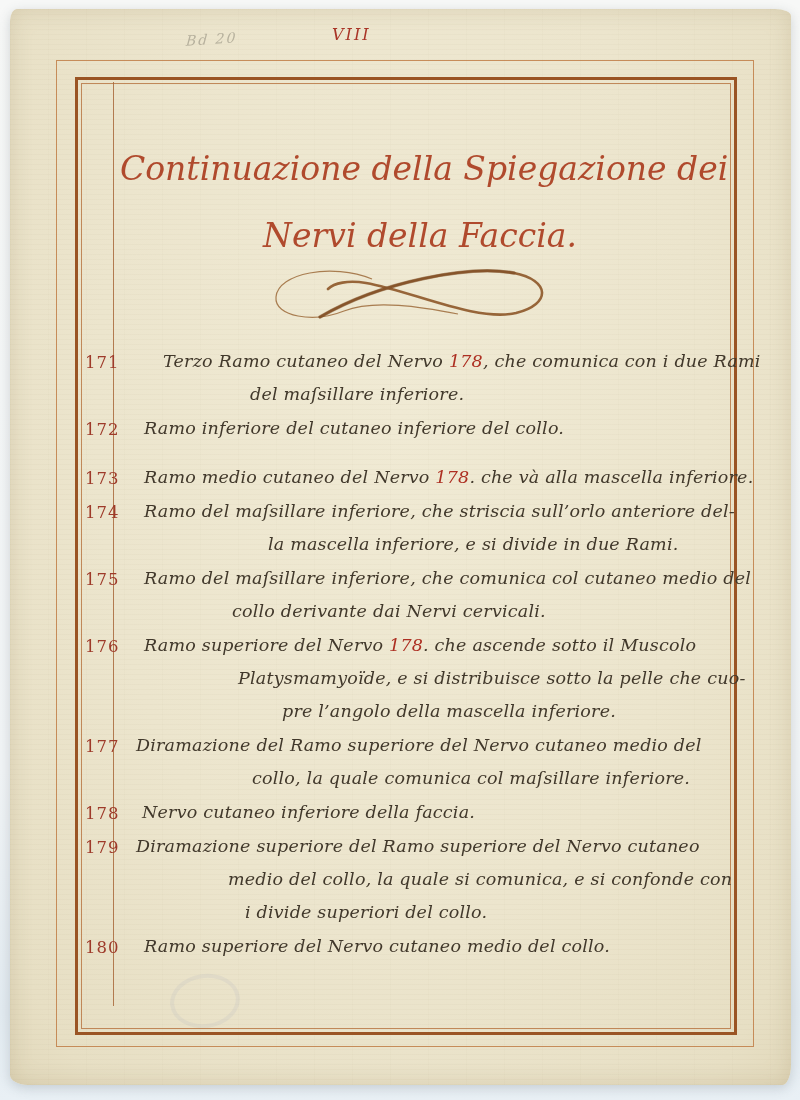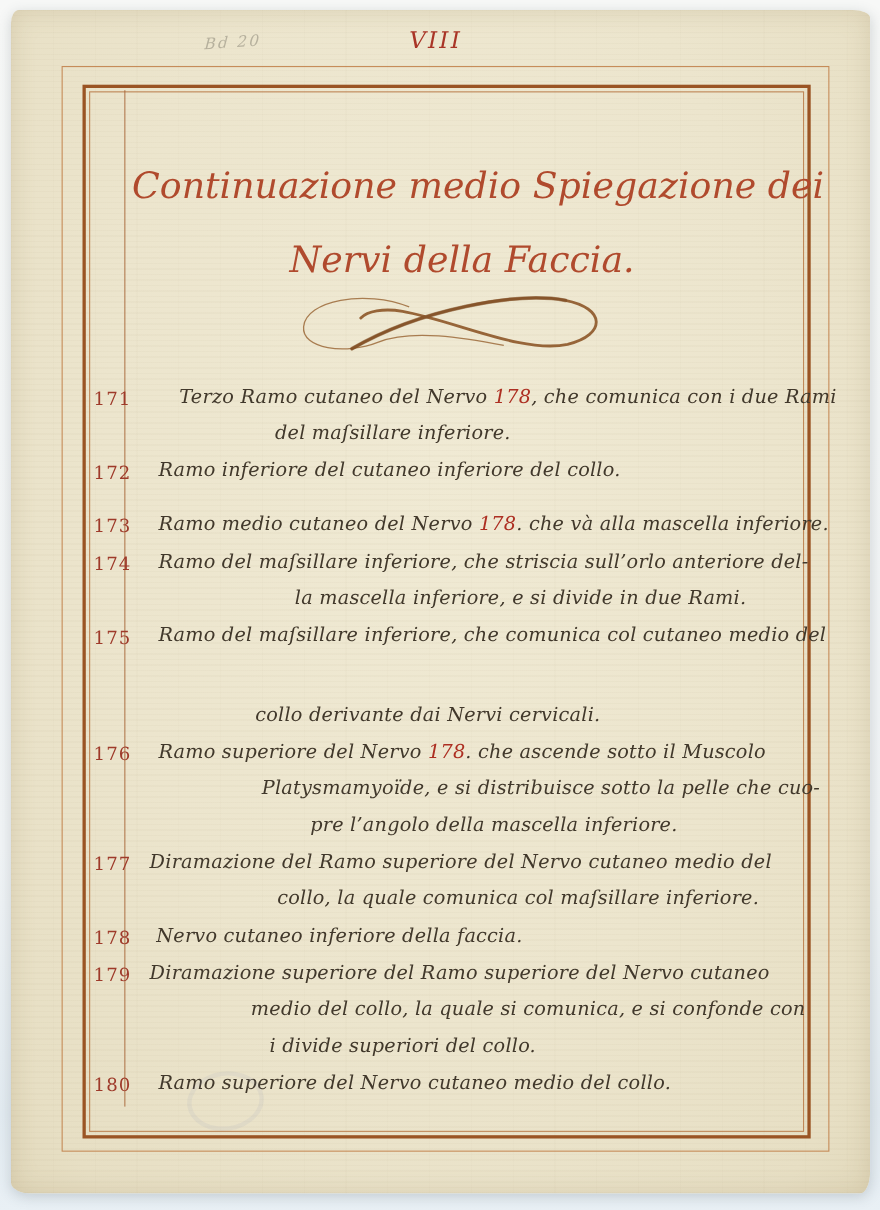--- a/index.html
+++ b/index.html
@@ -29,22 +29,22 @@
   }
   .frame-inner::after{
     content:"";position:absolute;inset:3px;border:1px solid #b5713c;opacity:.8;
   }
   .col-line{
     position:absolute;left:103px;top:73px;width:1px;height:924px;
     background:#a8673a;opacity:.85;
   }
   
   .page-number{
-    position:absolute;left:300px;top:16px;width:110px;text-align:right;
-    font-style:italic;font-size:21px;letter-spacing:2px;color:#a93527;
+    position:absolute;left:322px;top:16px;width:110px;text-align:left;
+    font-style:italic;font-size:16px;letter-spacing:2px;color:#a93527;
   }
   .pencil-note{
     position:absolute;left:176px;top:22px;
     font-style:italic;font-size:14px;color:rgba(118,112,100,0.45);
     transform:rotate(-4deg) skewX(-8deg);letter-spacing:2px;
   }
   
   .title{
     position:absolute;left:110px;top:136px;width:600px;text-align:center;
     font-style:italic;color:#b04a2d;
@@ -78,21 +78,21 @@
 <div class="paper">
 
   <span class="pencil-note">Bd 20</span>
   <div class="page-number">VIII</div>
 
   <div class="frame-outer"></div>
   <div class="frame-inner"></div>
   <div class="col-line"></div>
 
   <div class="title">
-    <div class="t1">Continuazione medio Spiegazione dei</div>
+    <div class="t1">Continuazione della Spiegazione dei</div>
     <div class="t2">Nervi della Faccia.</div>
   </div>
 
   <div class="flourish">
     <svg width="300" height="74" viewBox="0 0 300 74" xmlns="http://www.w3.org/2000/svg">
       <path d="M110,20 C70,4 16,14 14,38 C12,58 52,64 82,52 C112,40 160,48 196,55" fill="none" stroke="#9c6a3a" stroke-width="1.2" opacity="0.85"></path>
       <path d="M58,58 C120,22 208,6 252,14 C288,21 290,45 254,54 C214,63 150,32 104,24 C86,21 72,24 66,30" fill="none" stroke="#8d5628" stroke-width="2.6" stroke-linecap="round" opacity="0.9"></path>
       <path d="M58,58 C120,22 208,6 252,14" fill="none" stroke="#7a4820" stroke-width="3.4" stroke-linecap="round" opacity="0.55"></path>
     </svg>
   </div>
@@ -112,21 +112,21 @@
         <div class="entry-line" style="padding-left: 14px; margin-top: 16px;"><span>Ramo medio cutaneo del Nervo </span><span class="red-ref">178</span><span>. che và alla mascella inferiore.</span></div>
       </div>
       <div class="entry">
         <span class="entry-num">174</span>
         <div class="entry-line" style="padding-left: 14px;"><span>Ramo del maſsillare inferiore, che striscia sull’orlo anteriore del-</span></div>
         <div class="entry-line" style="padding-left: 138px;"><span>la mascella inferiore, e si divide in due Rami.</span></div>
       </div>
       <div class="entry">
         <span class="entry-num">175</span>
         <div class="entry-line" style="padding-left: 14px;"><span>Ramo del maſsillare inferiore, che comunica col cutaneo medio del</span></div>
-        <div class="entry-line" style="padding-left: 102px; margin-top: 39px;"><span>collo derivante dai Nervi cervicali.</span></div>
+        <div class="entry-line" style="padding-left: 102px;"><span>collo derivante dai Nervi cervicali.</span></div>
       </div>
       <div class="entry">
         <span class="entry-num">176</span>
         <div class="entry-line" style="padding-left: 14px;"><span>Ramo superiore del Nervo </span><span class="red-ref">178</span><span>. che ascende sotto il Muscolo</span></div>
         <div class="entry-line" style="padding-left: 108px;"><span>Platysmamyoïde, e si distribuisce sotto la pelle che cuo-</span></div>
         <div class="entry-line" style="padding-left: 152px;"><span>pre l’angolo della mascella inferiore.</span></div>
       </div>
       <div class="entry">
         <span class="entry-num">177</span>
         <div class="entry-line" style="padding-left: 6px;"><span>Diramazione del Ramo superiore del Nervo cutaneo medio del</span></div>

